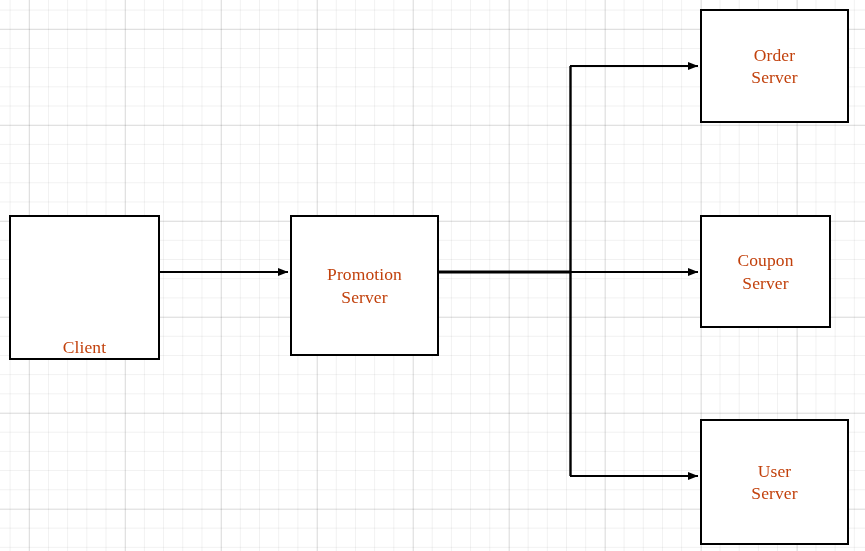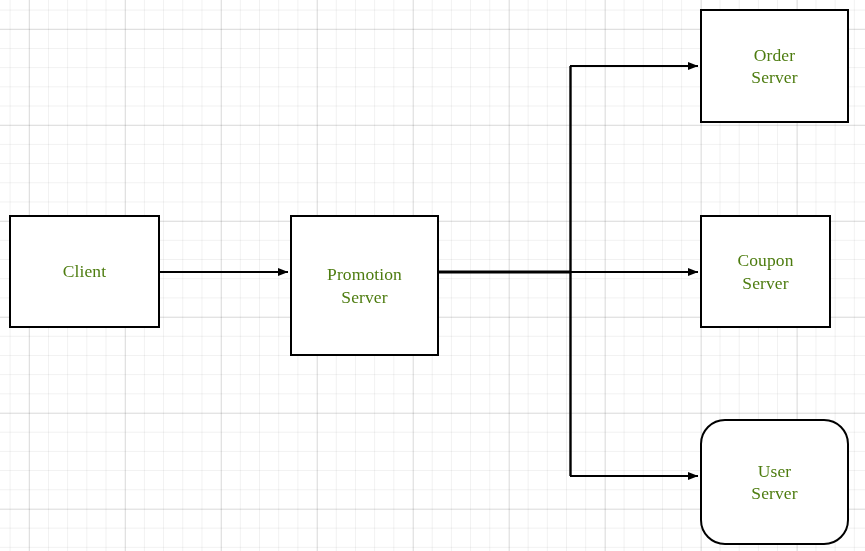--- a/index.html
+++ b/index.html
@@ -39,21 +39,21 @@
     display: flex;
     align-items: center;
     justify-content: center;
     text-align: center;
     z-index: 5;
   }
   .node-label {
     font-family: "Liberation Serif", "DejaVu Serif", serif;
     font-size: 17.5px;
     line-height: 1.28;
-    color: #4d7c0f;
+    color: #c2410c;
     white-space: pre-line;
     letter-spacing: 0.1px;
   }
   .edge-layer {
     position: absolute;
     left: 0;
     top: 0;
     width: 865px;
     height: 551px;
     z-index: 2;
@@ -93,37 +93,37 @@
 
     <g>
       <path d="M570,66 L698,66" fill="none" stroke="#000000" stroke-width="2" marker-end="url(#arrowThin)"></path>
     </g>
 
     <g>
       <path d="M570,476 L698,476" fill="none" stroke="#000000" stroke-width="2" marker-end="url(#arrowThin)"></path>
     </g>
   </svg>
 
-  <div class="node" style="left:9px; top:215px; width:151px; height:113px;">
+  <div class="node" style="left:9px; top:215px; width:151px; height:145px;align-items:flex-end;">
     <span class="node-label">Client</span>
   </div>
 
   <div class="node" style="left:290px; top:215px; width:149px; height:141px;">
     <span class="node-label">Promotion
 Server</span>
   </div>
 
   <div class="node" style="left:700px; top:9px; width:149px; height:114px;">
     <span class="node-label">Order
 Server</span>
   </div>
 
   <div class="node" style="left:700px; top:215px; width:131px; height:113px;">
     <span class="node-label">Coupon
 Server</span>
   </div>
 
-  <div class="node" style="left:700px; top:419px; width:149px; height:126px;border-radius:25px;">
+  <div class="node" style="left:700px; top:419px; width:149px; height:126px;">
     <span class="node-label">User
 Server</span>
   </div>
 
 </div>
 
 </body></html>

